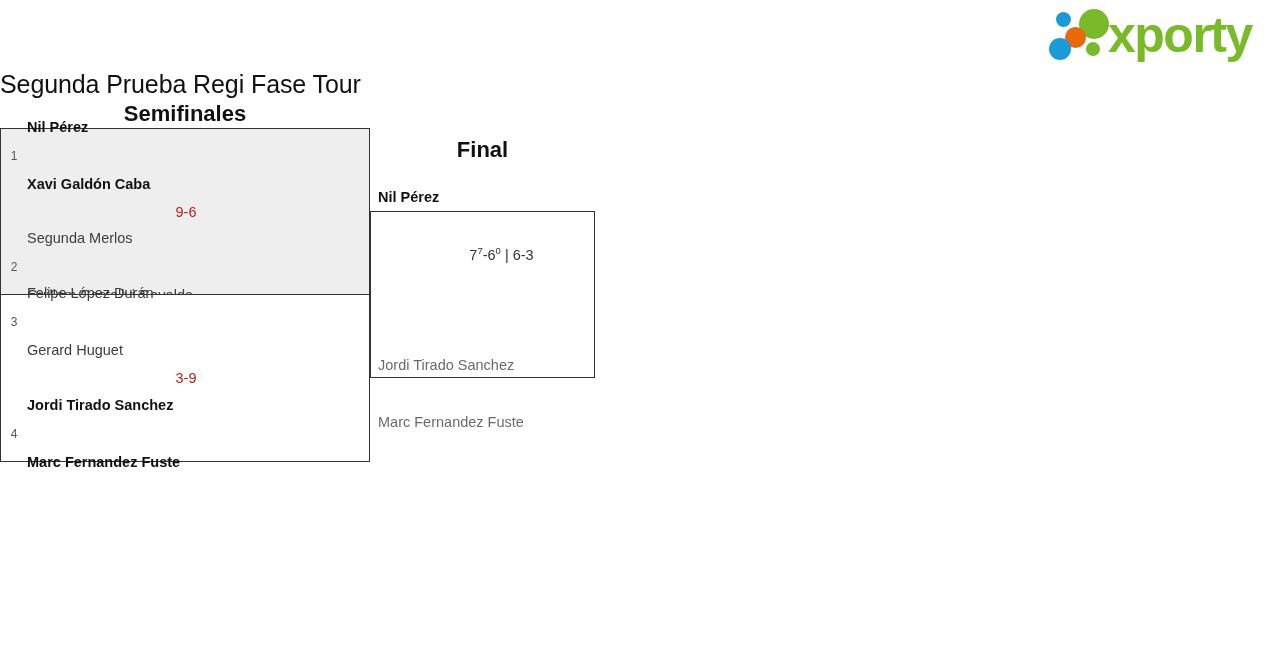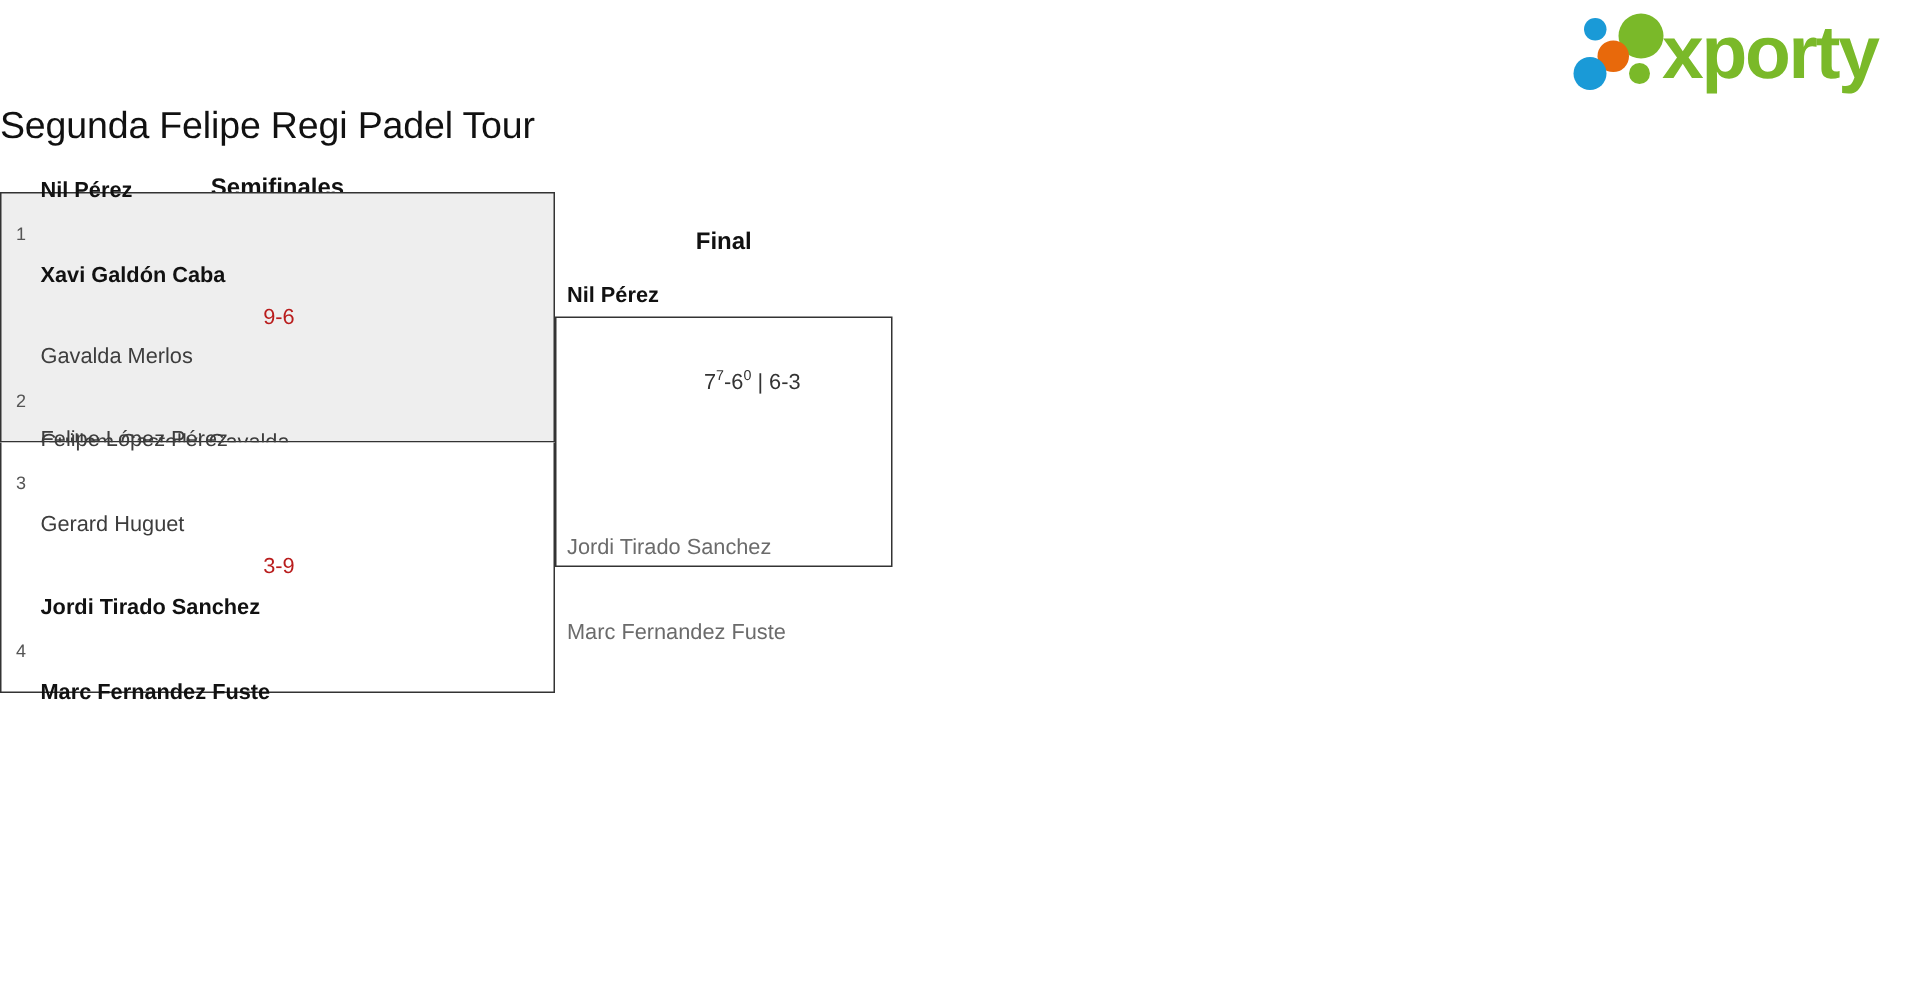--- a/index.html
+++ b/index.html
@@ -64,25 +64,25 @@
     font-weight: 700;
     color: #7ab929;
     letter-spacing: -1.5px;
   }
 
   
   #bracket { position: absolute; left: 0; top: 0; width: 1280px; height: 661px; }
 
   .round-header {
     position: absolute;
-    font-size: 16px;
+    font-size: 22px;
     font-weight: 600;
     color: #111111;
     text-align: center;
-    top: 116px;
+    top: 104px;
     line-height: 20px;
   }
   #header-semis { left: 0px;   width: 370px; }
   #header-final { left: 370px; width: 225px; margin-top: 36px; }
 
   
   #round-semis { position: absolute; left: 0; top: 128px; width: 370px; }
 
   .match-semi {
     position: relative;
@@ -181,21 +181,21 @@
     vertical-align: super;
     line-height: 0;
   }
 </style>
 </head>
 <body>
 
 <div id="header">
 
   <div id="title-block">
-    <span class="title-line">Segunda Felipe Regi Padel Tour</span>
+    <span class="title-line">Segunda Prueba Regi Fase Tour</span>
     <span class="title-line">Fase final. 1a Masculina</span>
   </div>
 
   <div id="logo">
     <div id="logo-mark">
       <span class="dot dot-blue-sm"></span>
       <span class="dot dot-green-lg"></span>
       <span class="dot dot-orange"></span>
       <span class="dot dot-blue-lg"></span>
       <span class="dot dot-green-sm"></span>
@@ -218,31 +218,31 @@
         <span class="seed">1</span>
         <span class="team-names winner">
           <span class="player">Nil Pérez</span>
           <span class="player">Xavi Galdón Caba</span>
         </span>
       </div>
       <div class="match-score">9-6</div>
       <div class="team-row bottom">
         <span class="seed">2</span>
         <span class="team-names loser">
-          <span class="player">Gavalda Merlos</span>
+          <span class="player">Segunda Merlos</span>
           <span class="player">Guillem Castellvi Gavalda</span>
         </span>
       </div>
     </div>
 
     <div class="match-semi">
       <div class="team-row top">
         <span class="seed">3</span>
         <span class="team-names loser">
-          <span class="player">Felipe López Pérez</span>
+          <span class="player">Felipe López Durán</span>
           <span class="player">Gerard Huguet</span>
         </span>
       </div>
       <div class="match-score">3-9</div>
       <div class="team-row bottom">
         <span class="seed">4</span>
         <span class="team-names winner">
           <span class="player">Jordi Tirado Sanchez</span>
           <span class="player">Marc Fernandez Fuste</span>
         </span>

